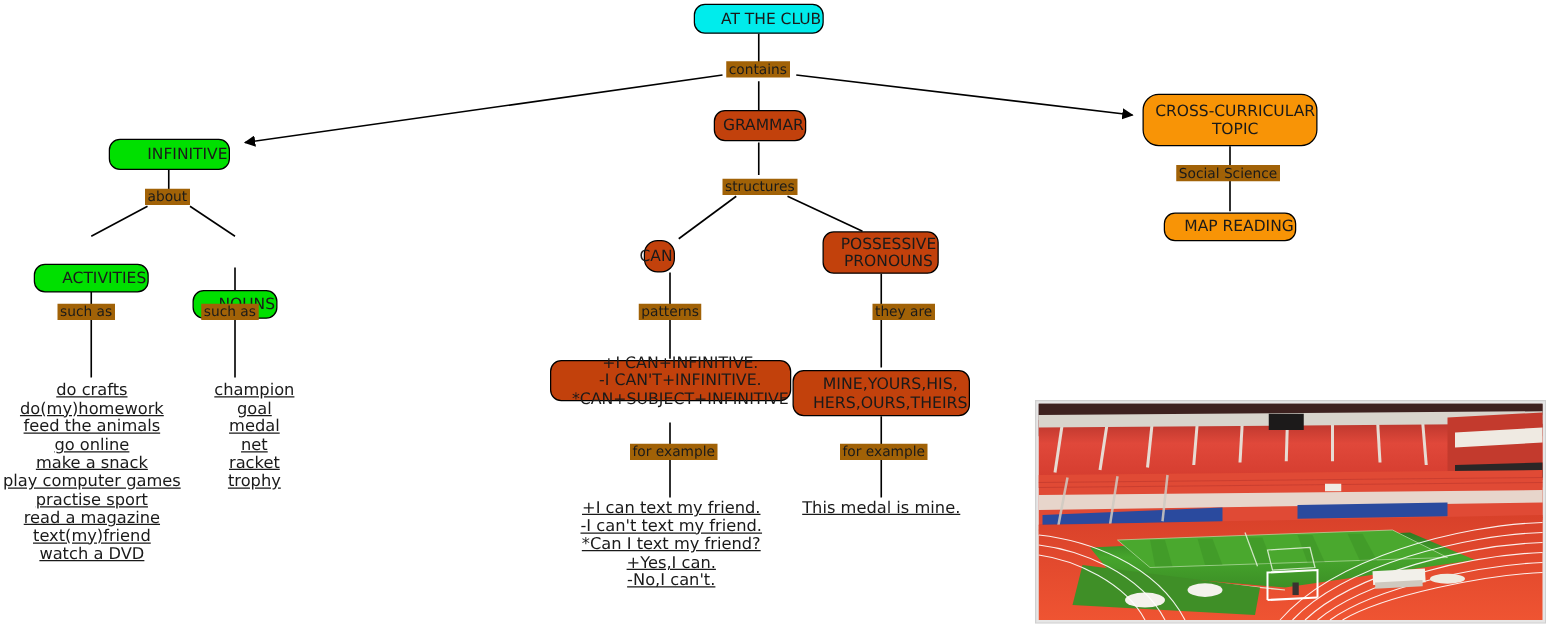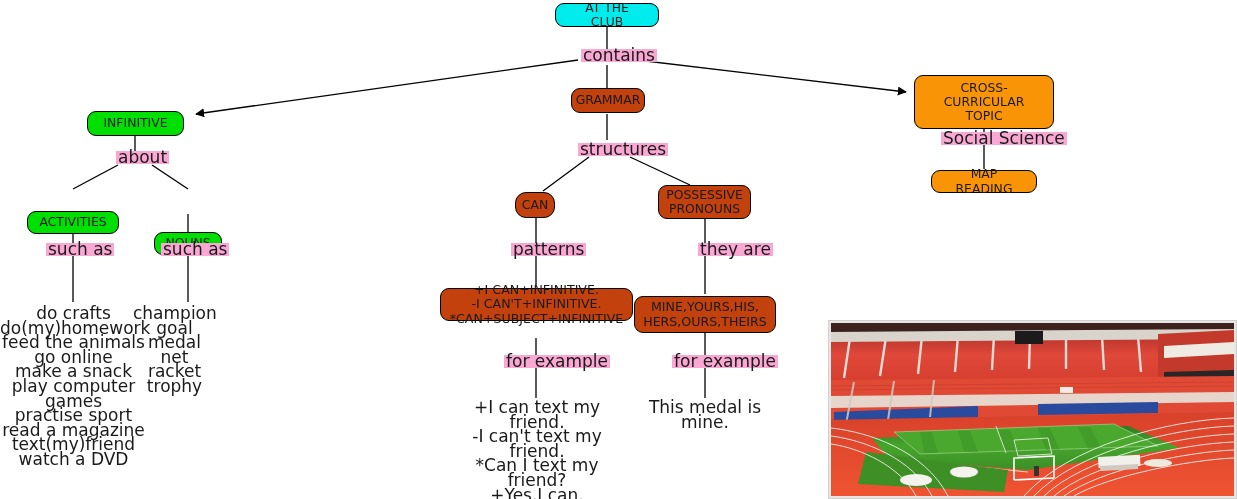--- a/index.html
+++ b/index.html
@@ -26,52 +26,53 @@
   .node {
     position: absolute;
     border: 1.6px solid #000000;
     border-radius: 9px;
     color: #1a1a1a;
     font-size: 12.4px;
     line-height: 14.2px;
     text-align: center;
     display: flex;
     align-items: center;
-    justify-content: center;
-    padding: 2px 19px;
+    justify-content: flex-end;
+    padding: 2px 1px;
     white-space: pre-line;
     z-index: 3;
   }
   .node.cyan   { background: #00ecec; }
   .node.green  { background: #00e000; }
   .node.yellow { background: #c2410c; }
   .node.orange { background: #f89406; }
 
   .node.big { font-size: 12.6px; }
 
   
   .elabel {
     position: absolute;
-    font-size: 17px;
+    font-size: 11px;
     line-height: 13px;
     color: #1a1a1a;
-    background: #f9a8d4;
+    background: #a16207;
     padding: 0 2px;
     white-space: nowrap;
     z-index: 4;
   }
   
   .leaf {
     position: absolute;
-    font-size: 17px;
+    font-size: 13px;
     line-height: 14.6px;
     color: #1a1a1a;
     text-align: center;
     white-space: pre-line;
     z-index: 4;
+    text-decoration: underline;
   }
   
   #stadium {
     position: absolute;
     left: 828px; top: 320px;
     width: 409px; height: 179px;
     overflow: hidden;
     background: #d9d9d9;
     z-index: 2;
   }
@@ -156,21 +157,21 @@
     <span>+I CAN+INFINITIVE.
 -I CAN'T+INFINITIVE.
 *CAN+SUBJECT+INFINITIVE</span>
   </div>
 
   <div class="node yellow big" style="left:634px; top:296px; width:142px; height:37px;">
     <span>MINE,YOURS,HIS,
 HERS,OURS,THEIRS</span>
   </div>
 
-  <div class="node orange" style="left:914px; top:75px; width:140px; height:54px;">
+  <div class="node orange" style="left:914px; top:75px; width:140px; height:42px;border-radius:13px;">
     <span>CROSS-CURRICULAR
 TOPIC</span>
   </div>
 
   <div class="node orange" style="left:931px; top:170px; width:106px; height:23px;">
     <span>MAP READING</span>
   </div>
 
   <div class="elabel" style="left:581px; top:49px;">contains</div>
 
@@ -196,21 +197,21 @@
 do(my)homework
 feed the animals
 go online
 make a snack
 play computer games
 practise sport
 read a magazine
 text(my)friend
 watch a DVD</div>
 
-  <div class="leaf" style="left:133px; top:306px; width:83px;text-align:center;">champion
+  <div class="leaf" style="left:162px; top:306px; width:83px;text-align:center;">champion
 goal
 medal
 net
 racket
 trophy</div>
 
   <div class="leaf" style="left:446px; top:400px; width:182px;">+I can text my friend.
 -I can't text my friend.
 *Can I text my friend?
 +Yes,I can.

